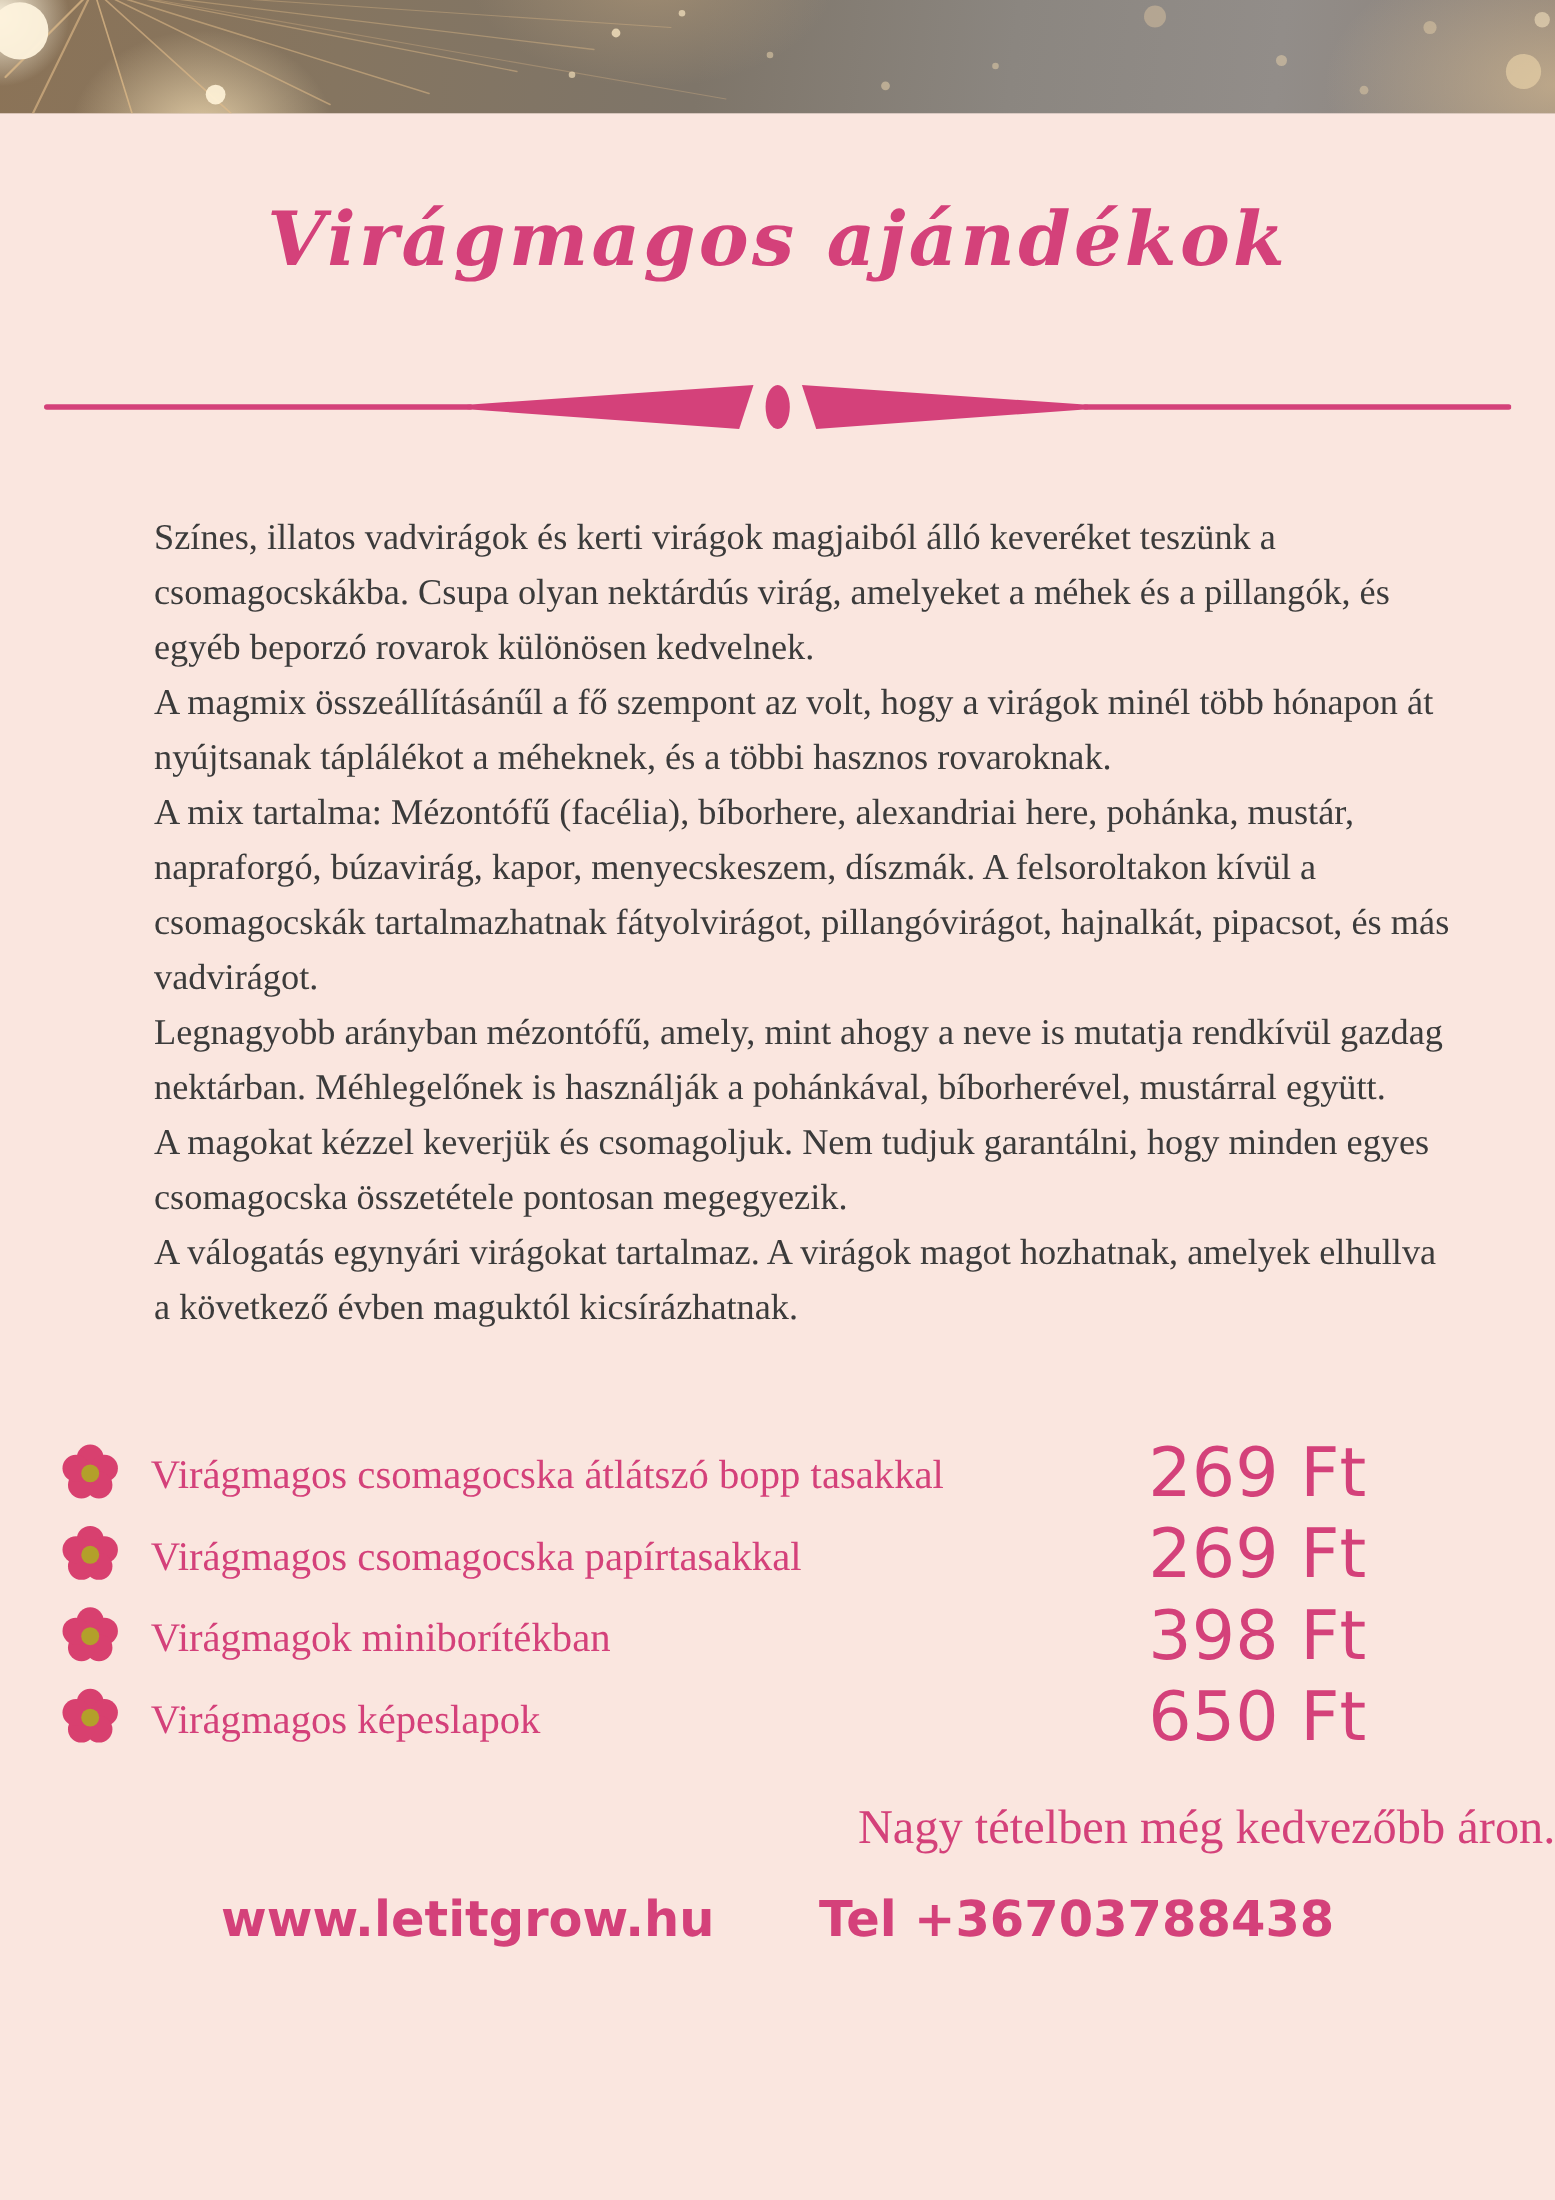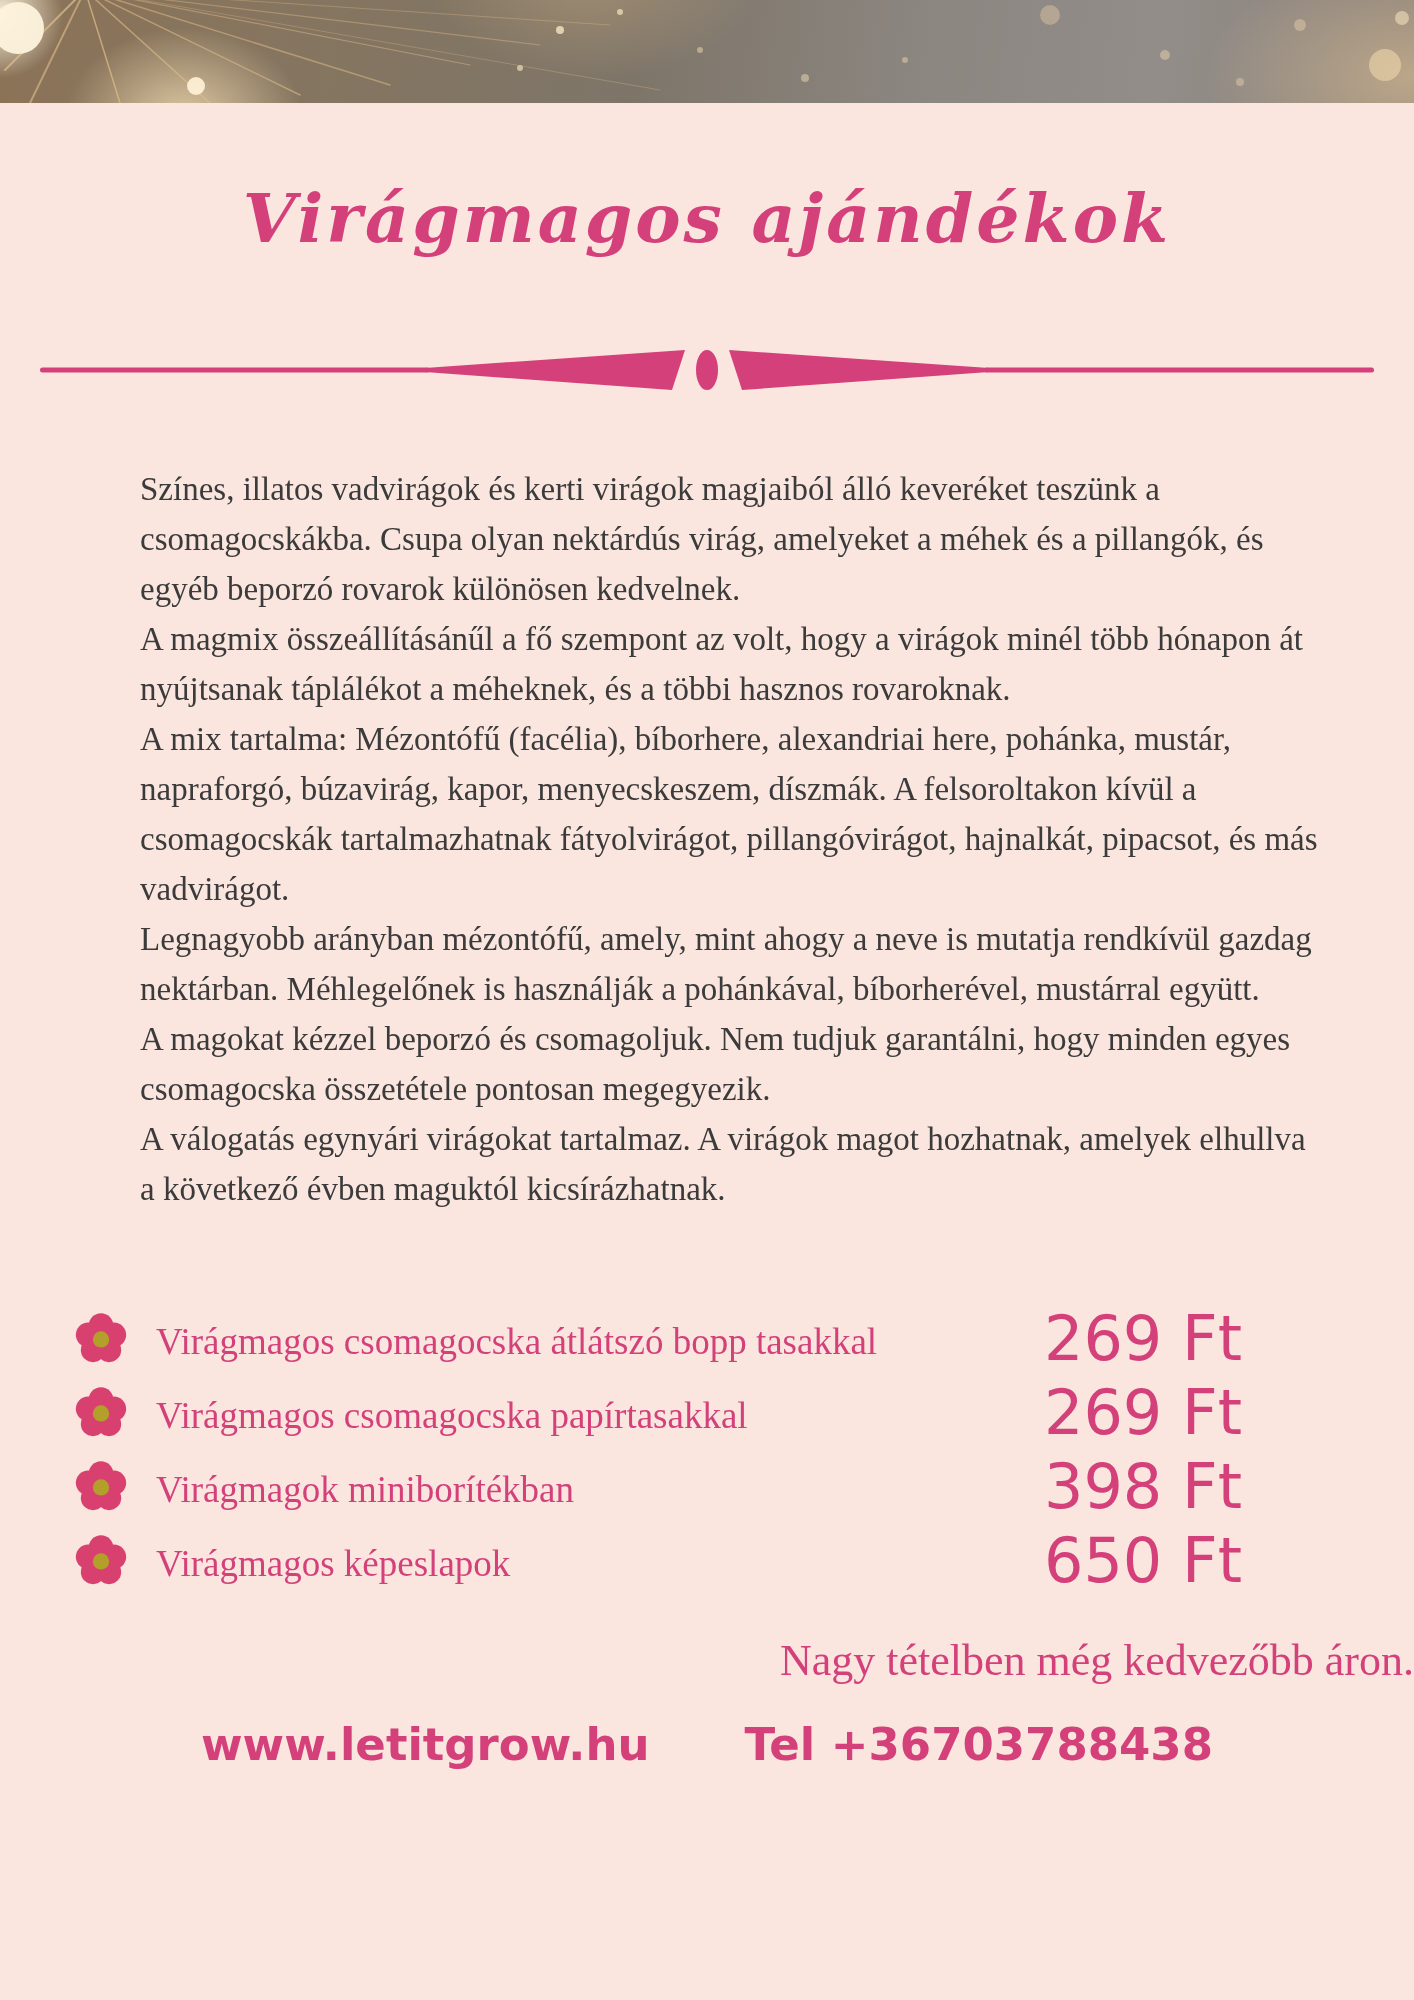--- a/index.html
+++ b/index.html
@@ -55,21 +55,21 @@
     padding-right:86px;
     color:var(--body-text,#3b3b3b);
     font-size:33px;
     line-height:50px;
     font-weight:300;
   }
   .body-text p{margin:0;}
   
   .price-list{
     margin-top:88px;
-    padding-left:72px;
+    padding-left:53px;
     padding-right:172px;
   }
   .price-row{
     display:flex;
     align-items:center;
     height:74px;
   }
   .flower{flex:0 0 auto;margin-right:26px;display:block;}
   .price-label{
     flex:1 1 auto;
@@ -155,21 +155,21 @@
         <ellipse cx="667" cy="22" rx="11" ry="20"></ellipse>
       </g>
     </svg>
   </div>
 
   <div class="body-text">
       <p>Színes, illatos vadvirágok és kerti virágok magjaiból álló keveréket teszünk a csomagocskákba. Csupa olyan nektárdús virág, amelyeket a méhek és a pillangók, és egyéb beporzó rovarok különösen kedvelnek.</p>
       <p>A magmix összeállításánűl a fő szempont az volt, hogy a virágok minél több hónapon át nyújtsanak táplálékot a méheknek, és a többi hasznos rovaroknak.</p>
       <p>A mix tartalma: Mézontófű (facélia), bíborhere, alexandriai here, pohánka, mustár, napraforgó, búzavirág, kapor, menyecskeszem, díszmák. A felsoroltakon kívül a csomagocskák tartalmazhatnak fátyolvirágot, pillangóvirágot, hajnalkát, pipacsot, és más vadvirágot.</p>
       <p>Legnagyobb arányban mézontófű, amely, mint ahogy a neve is mutatja rendkívül gazdag nektárban. Méhlegelőnek is használják a pohánkával, bíborherével, mustárral együtt.</p>
-      <p>A magokat kézzel beporzó és csomagoljuk. Nem tudjuk garantálni, hogy minden egyes csomagocska összetétele pontosan megegyezik.</p>
+      <p>A magokat kézzel keverjük és csomagoljuk. Nem tudjuk garantálni, hogy minden egyes csomagocska összetétele pontosan megegyezik.</p>
       <p>A válogatás egynyári virágokat tartalmaz. A virágok magot hozhatnak, amelyek elhullva a következő évben maguktól kicsírázhatnak.</p>
     </div>
 
   <div class="price-list">
     <div class="price-row">
       <svg class="flower" width="58" height="58" viewBox="0 0 64 64">
         <g fill="var(--flower-petal,#d8406f)">
           <circle cx="32" cy="17" r="13.5"></circle>
           <circle cx="46.3" cy="27.4" r="13.5"></circle>
           <circle cx="40.8" cy="44.1" r="13.5"></circle>

